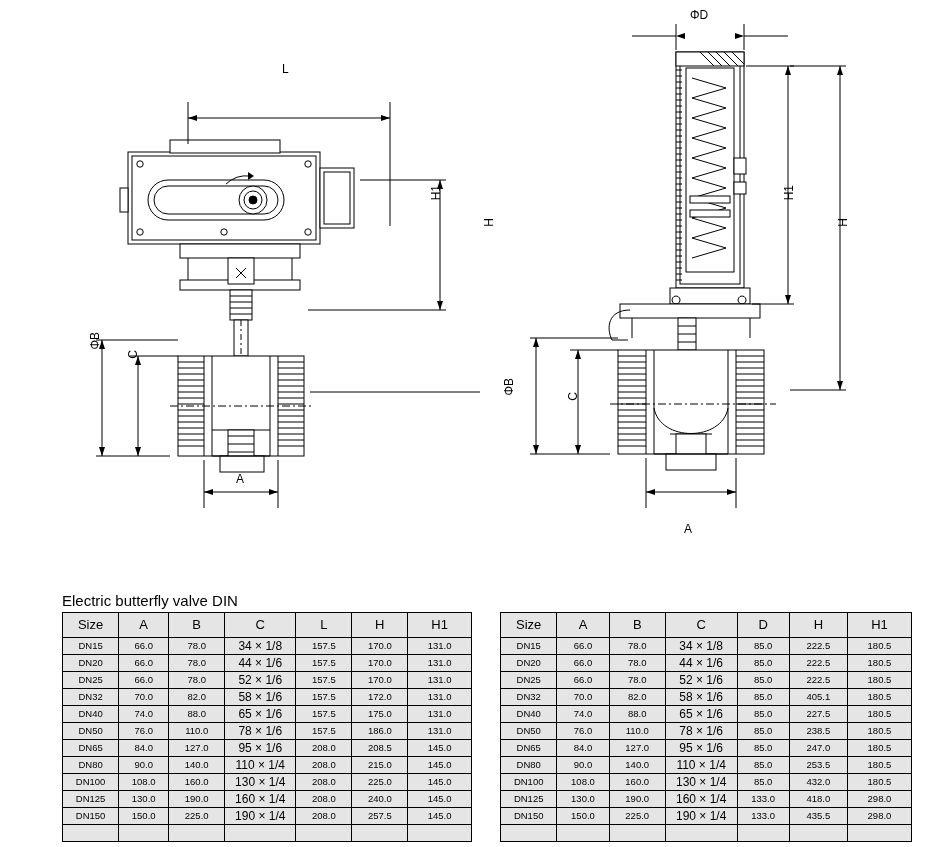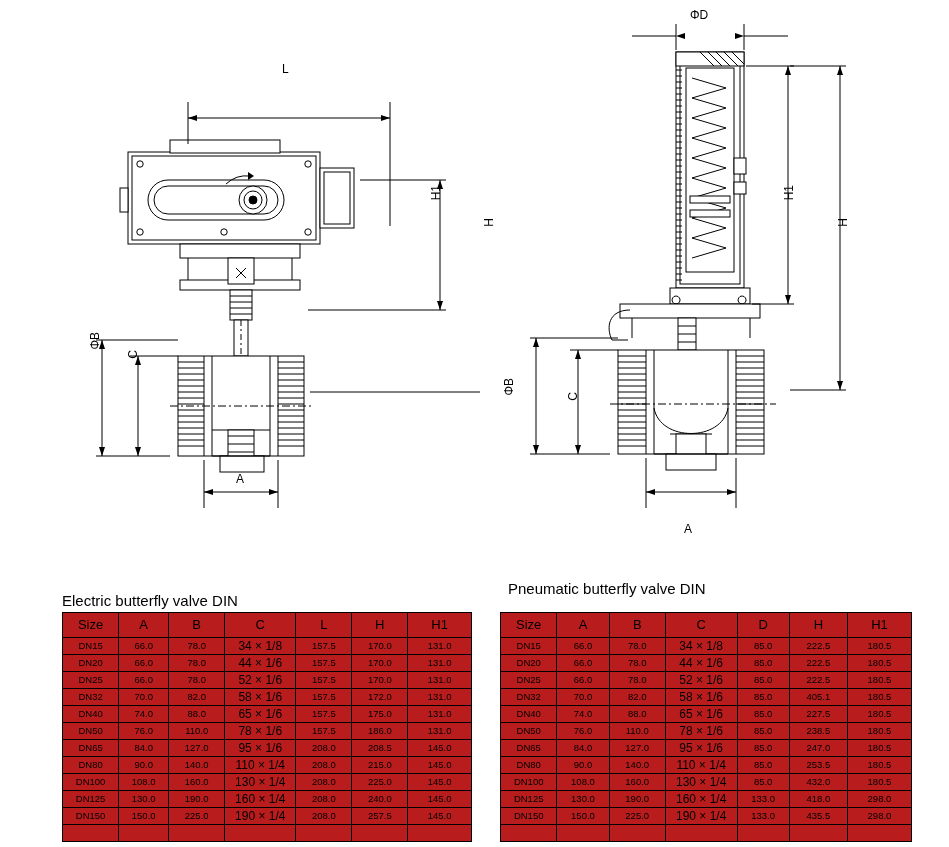--- a/index.html
+++ b/index.html
@@ -32,21 +32,21 @@
   .table-title{
     position:absolute;
     font-size:15px;
     color:#000;
   }
   table.spec{
     position:absolute;
     border-collapse:collapse;
     font-size:9.5px;
     color:#000;
-    background:#b91c1c;
+    background:#e5e5e5;
   }
   table.spec th, table.spec td{
     border:1px solid #000;
     text-align:center;
     padding:0;
     height:16px;
     line-height:16px;
     font-weight:normal;
   }
   table.spec th{
@@ -373,21 +373,20 @@
           <td></td>
           <td></td>
           <td class="size-c"></td>
           <td></td>
           <td></td>
           <td></td>
         </tr>
       </tbody>
   </table>
 
-  <div class="table-title" style="left:508px;top:580px;">Pneumatic butterfly valve DIN</div>
   <table class="spec" id="right-table" style="left:500px;top:612px;width:412px;">
     <thead>
       <tr>
         <th class="size-h" style="width:56px;">Size</th>
         <th style="width:52px;">A</th>
         <th style="width:56px;">B</th>
         <th style="width:72px;">C</th>
         <th style="width:52px;">D</th>
         <th style="width:58px;">H</th>
         <th style="width:64px;">H1</th>

